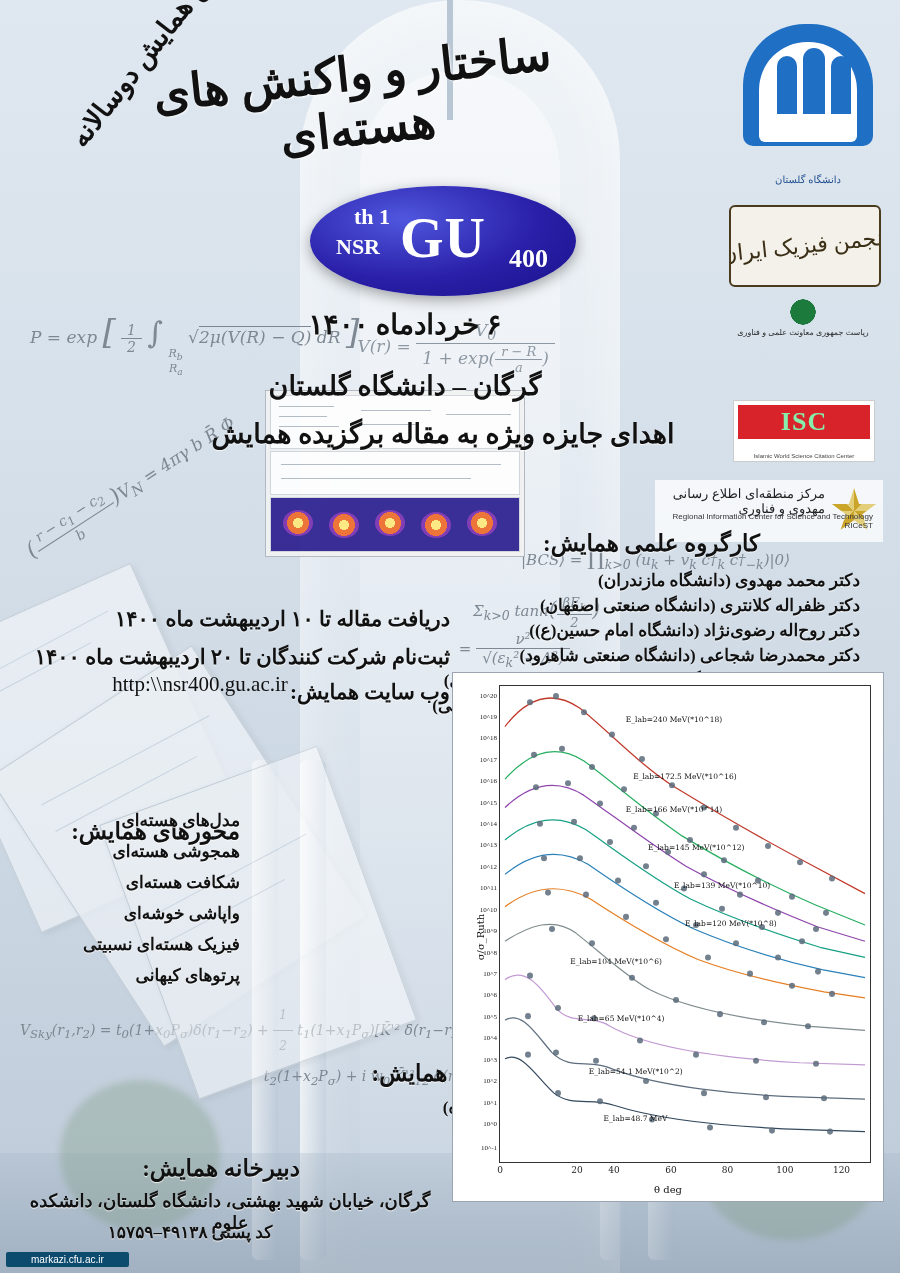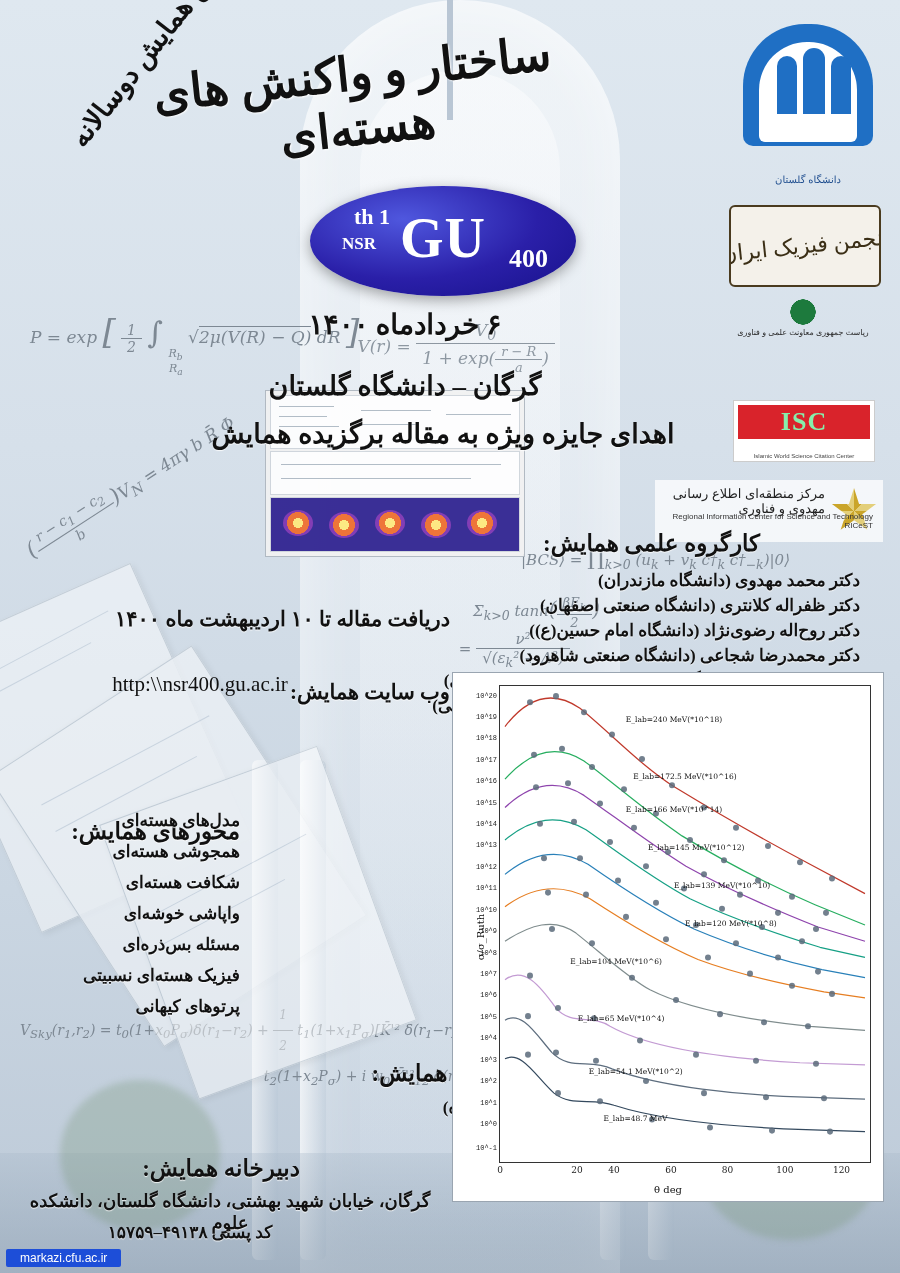--- a/index.html
+++ b/index.html
@@ -89,22 +89,22 @@
     text-align:center;font-family:"Liberation Serif",serif;font-weight:bold;font-size:27px;color:#111;}
 
   
   .badge{position:absolute;left:310px;top:186px;width:266px;height:110px;border-radius:50%;
     background:radial-gradient(ellipse at 35% 30%,#4f57de 0%,#2a1fa8 55%,#17118a 100%);
     box-shadow:0 4px 14px rgba(0,0,0,.35);}
   .badge .gu{position:absolute;left:50%;top:50%;transform:translate(-50%,-54%);
     font-family:"Liberation Serif",serif;font-size:56px;color:#fff;font-weight:bold;letter-spacing:1px;}
   .badge .th{position:absolute;left:44px;top:18px;color:#fff;font-size:22px;font-weight:bold;
     font-family:"Liberation Serif",serif;}
-  .badge .nsr{position:absolute;left:26px;top:48px;color:#fff;font-size:17px;font-weight:bold;
-    font-family:"Liberation Serif",serif;margin-left:6px;}
+  .badge .nsr{position:absolute;left:26px;top:48px;color:#fff;font-size:22px;font-weight:bold;
+    font-family:"Liberation Serif",serif;}
   .badge .num400{position:absolute;right:28px;bottom:22px;color:#fff;font-size:26px;font-weight:bold;
     font-family:"Liberation Serif",serif;}
 
   
   .rt{position:absolute;text-align:right;direction:rtl;color:#111;
       font-family:"Liberation Serif",serif;font-weight:bold;
       text-shadow:0 1px 1px rgba(255,255,255,.8);}
   .date-line{right:330px;top:308px;width:330px;font-size:28px;text-align:center;}
   .place-line{right:300px;top:370px;width:390px;font-size:27px;text-align:center;}
   .award-line{right:222px;top:418px;width:470px;font-size:27px;text-align:center;}
@@ -128,43 +128,43 @@
 
   .addr{right:460px;top:1190px;width:420px;font-size:18px;text-align:center;font-weight:bold;}
   .post{right:560px;top:1222px;width:300px;font-size:17px;text-align:center;}
 
   
   .chart-wrap{position:absolute;left:452px;top:672px;width:430px;height:528px;
     background:#ffffff;border:1px solid #9aa5b1;}
   .chart-inner{position:absolute;left:46px;top:12px;right:12px;bottom:38px;border:1px solid #333;}
   .chart-curve{position:absolute;left:0;top:0;width:100%;height:100%;}
   .ytick{position:absolute;right:100%;transform:translateY(-50%);font-size:7px;color:#222;
-    padding-right:3px;font-family:Liberation Mono, monospace;direction:ltr;}
+    padding-right:3px;font-family:Liberation Serif, serif;direction:ltr;}
   .xtick{position:absolute;top:100%;transform:translateX(-50%);font-size:9px;color:#222;
     padding-top:3px;font-family:"DejaVu Serif",serif;}
   .xlabel{position:absolute;left:0;right:0;bottom:6px;text-align:center;font-size:10px;
     font-family:"DejaVu Serif",serif;color:#111;}
   .ylabel{position:absolute;left:4px;top:50%;transform:translateY(-50%) rotate(-90deg);
     font-size:10px;font-family:"DejaVu Serif",serif;color:#111;}
   .ann{position:absolute;font-size:7.5px;color:#111;font-family:"DejaVu Serif",serif;direction:ltr;white-space:nowrap;}
 
   
   .strip{position:absolute;left:265px;top:390px;width:258px;height:165px;
     background:#f2f2f2;border:1px solid #aeb6bf;opacity:.92;}
   .strip-top{position:absolute;left:4px;top:4px;right:4px;height:52px;background:#fff;border:1px solid #cfd5db;}
   .strip-mid{position:absolute;left:4px;top:60px;right:4px;height:42px;background:#fff;border:1px solid #cfd5db;}
   .strip-bot{position:absolute;left:4px;top:106px;right:4px;bottom:4px;
     background:#2c1f8f;border:1px solid #cfd5db;overflow:hidden;}
   .blob{position:absolute;width:30px;height:26px;border-radius:50%;
     background:radial-gradient(circle,#ffe97a 0 25%,#ef6b2a 26% 55%,#7b2fb0 56% 100%);}
   .mini-line{position:absolute;height:1px;background:#9aa7b5;opacity:.8;}
 
   
-  .footer-badge{position:absolute;left:6px;bottom:6px;background:#1d4ed8;color:#fff;
-    font-size:12px;padding:2px 14px;font-family:"Liberation Sans",sans-serif;border-radius:2px;
+  .footer-badge{position:absolute;left:6px;bottom:6px;background:#0c4a6e;color:#fff;
+    font-size:10px;padding:2px 25px;font-family:"Liberation Sans",sans-serif;border-radius:2px;
     direction:ltr;}
 </style>
 </head>
 <body>
 
 <div class="bg-photo">
   <div class="bg-sky"></div>
   <div class="bg-arch"></div>
   <div class="bg-arch2"></div>
   <div class="bg-spire"></div>
@@ -326,31 +326,31 @@
 <div class="rt sec-head exec-head">کارگروه اجرایی همایش:</div>
 <div class="rt person list-exec">
   <div>دکتر عبدالمجید ایزدپناه (هماهنگ کننده)</div>
   <div>دکتر رحیم خباز</div>
   <div>دکتر وحید زنگانه</div>
   <div>دکتر طه کوهرخی</div>
 </div>
 
 <div class="rt deadline">
   <div>دریافت مقاله تا ۱۰ اردیبهشت ماه ۱۴۰۰</div>
+  <div>ثبت‌نام شرکت کنندگان تا ۲۰ اردیبهشت ماه ۱۴۰۰</div>
 </div>
 <div class="rt site-line">وب سایت همایش:</div>
 <div class="site-url">http:\\nsr400.gu.ac.ir</div>
 
 <div class="rt sec-head axes-head">محورهای همایش:</div>
 <div class="rt axes-list">
   <div>مدل‌های هسته‌ای</div>
   <div>همجوشی هسته‌ای</div>
   <div>شکافت هسته‌ای</div>
   <div>واپاشی خوشه‌ای</div>
-  <div>مسئله بس‌ذره‌ای</div>
   <div>فیزیک هسته‌ای نسبیتی</div>
   <div>پرتوهای کیهانی</div>
 </div>
 
 <div class="rt sec-head secretary-head">دبیرخانه همایش:</div>
 <div class="rt addr">گرگان، خیابان شهید بهشتی، دانشگاه گلستان، دانشکده علوم</div>
 <div class="rt post">
   <span>کد پستی</span>
   <span>۴۹۱۳۸–۱۵۷۵۹</span>
 </div>

